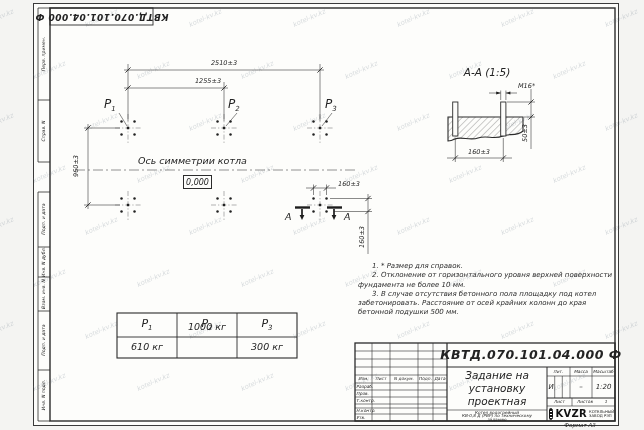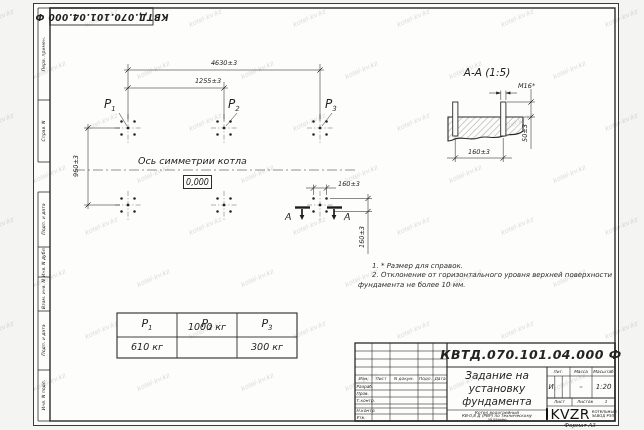--- a/index.html
+++ b/index.html
@@ -24,21 +24,21 @@
              display:flex;align-items:center;justify-content:center;font-size:8px;font-style:italic;color:#232323;background:#fdfdfb;}
   .notes{position:absolute;left:358px;top:262px;width:256px;font-size:7px;font-style:italic;
          color:#2a2a2a;line-height:9.3px;}
   .notes p{margin:0;text-indent:14px;}
   .psub{font-size:7px;font-style:italic;}
   .tb-small{font-size:4.3px;}
   .logo-wrap{position:absolute;left:549px;top:407px;width:65px;height:13px;display:flex;
              align-items:center;justify-content:center;gap:2px;}
   .logo-icon{width:9px;height:10px;background:
       repeating-linear-gradient(180deg,#111 0 2px,#fff 2px 3px);border:1px solid #111;border-radius:2px 3px 3px 2px;}
-  .logo-text{font-size:14px;font-weight:normal;color:#111;letter-spacing:.3px;font-style:normal;}
+  .logo-text{font-size:10px;font-weight:bold;color:#111;letter-spacing:.3px;font-style:normal;}
   .logo-sub{font-size:3.8px;line-height:4px;color:#222;font-style:normal;}
 </style>
 </head>
 <body>
 
 <div class="canvas">
 
   <div class="sheet"></div>
   <div class="wm" id="wm">
       <span style="left: -20px; top: 14px;">kotel-kv.kz</span>
@@ -297,21 +297,21 @@
   </div>
 
   <div class="t c r90 side-label" style="left:44px;top:54px;">Перв. примен.</div>
   <div class="t c r90 side-label" style="left:44px;top:131px;">Справ. N</div>
   <div class="t c r90 side-label" style="left:44px;top:219px;">Подп. и дата</div>
   <div class="t c r90 side-label" style="left:44px;top:262px;">Инв. N дубл.</div>
   <div class="t c r90 side-label" style="left:44px;top:294px;">Взам. инв. N</div>
   <div class="t c r90 side-label" style="left:44px;top:340px;">Подп. и дата</div>
   <div class="t c r90 side-label" style="left:44px;top:395px;">Инв. N подл.</div>
 
-  <div class="t c dim" style="left:224px;top:63px;">4630±3</div>
+  <div class="t c dim" style="left:224px;top:63px;">2510±3</div>
   <div class="t c dim" style="left:208px;top:81px;">1255±3</div>
   <div class="t c r90 dim" style="left:76px;top:166px;">960±3</div>
   <div class="t dim" style="left:338px;top:181px;">160±3</div>
   <div class="t c r90 dim" style="left:362px;top:237px;">160±3</div>
 
   <div class="t" style="left:104px;top:98px;font-size:12px;">
     <span>P</span><sub class="psub">1</sub>
   </div>
   <div class="t" style="left:228px;top:98px;font-size:12px;">
     <span>P</span><sub class="psub">2</sub>
@@ -341,26 +341,27 @@
   <div class="t c" style="left:267px;top:325px;font-size:11px;">
     <span>P</span><sub class="psub">3</sub>
   </div>
   <div class="t c" style="left:147px;top:347px;font-size:9.5px;">610 кг</div>
   <div class="t c" style="left:207px;top:327px;font-size:9.5px;">1000 кг</div>
   <div class="t c" style="left:267px;top:347px;font-size:9.5px;">300 кг</div>
 
   <div class="notes">
     <p>1. * Размер для справок.</p>
     <p>2. Отклонение от горизонтального уровня верхней поверхности фундамента не более 10 мм.</p>
+    <p>3. В случае отсутствия бетонного пола площадку под котел забетонировать. Расстояние от осей крайних колонн до края бетонной подушки 500 мм.</p>
   </div>
 
   <div class="t c" style="left:531px;top:355px;font-size:12.5px;font-weight:600;letter-spacing:.5px;">КВТД.070.101.04.000  Ф</div>
   <div class="t c" style="left:497px;top:375px;font-size:10.5px;">Задание на</div>
   <div class="t c" style="left:497px;top:388px;font-size:10.5px;">установку</div>
-  <div class="t c" style="left:497px;top:401px;font-size:10.5px;">фундамента</div>
+  <div class="t c" style="left:497px;top:401px;font-size:10.5px;">проектная</div>
 
   <div class="t c tb-small" style="left:363.5px;top:379px;">Изм.</div>
   <div class="t c tb-small" style="left:381px;top:379px;">Лист</div>
   <div class="t c tb-small" style="left:404px;top:379px;">N докум.</div>
   <div class="t c tb-small" style="left:425.5px;top:379px;">Подп.</div>
   <div class="t c tb-small" style="left:440px;top:379px;">Дата</div>
 
   <div class="t tb-small" style="left:356.5px;top:384.5px;">Разраб.</div>
   <div class="t tb-small" style="left:356.5px;top:391.5px;">Пров.</div>
   <div class="t tb-small" style="left:356.5px;top:398.5px;">Т.контр.</div>

